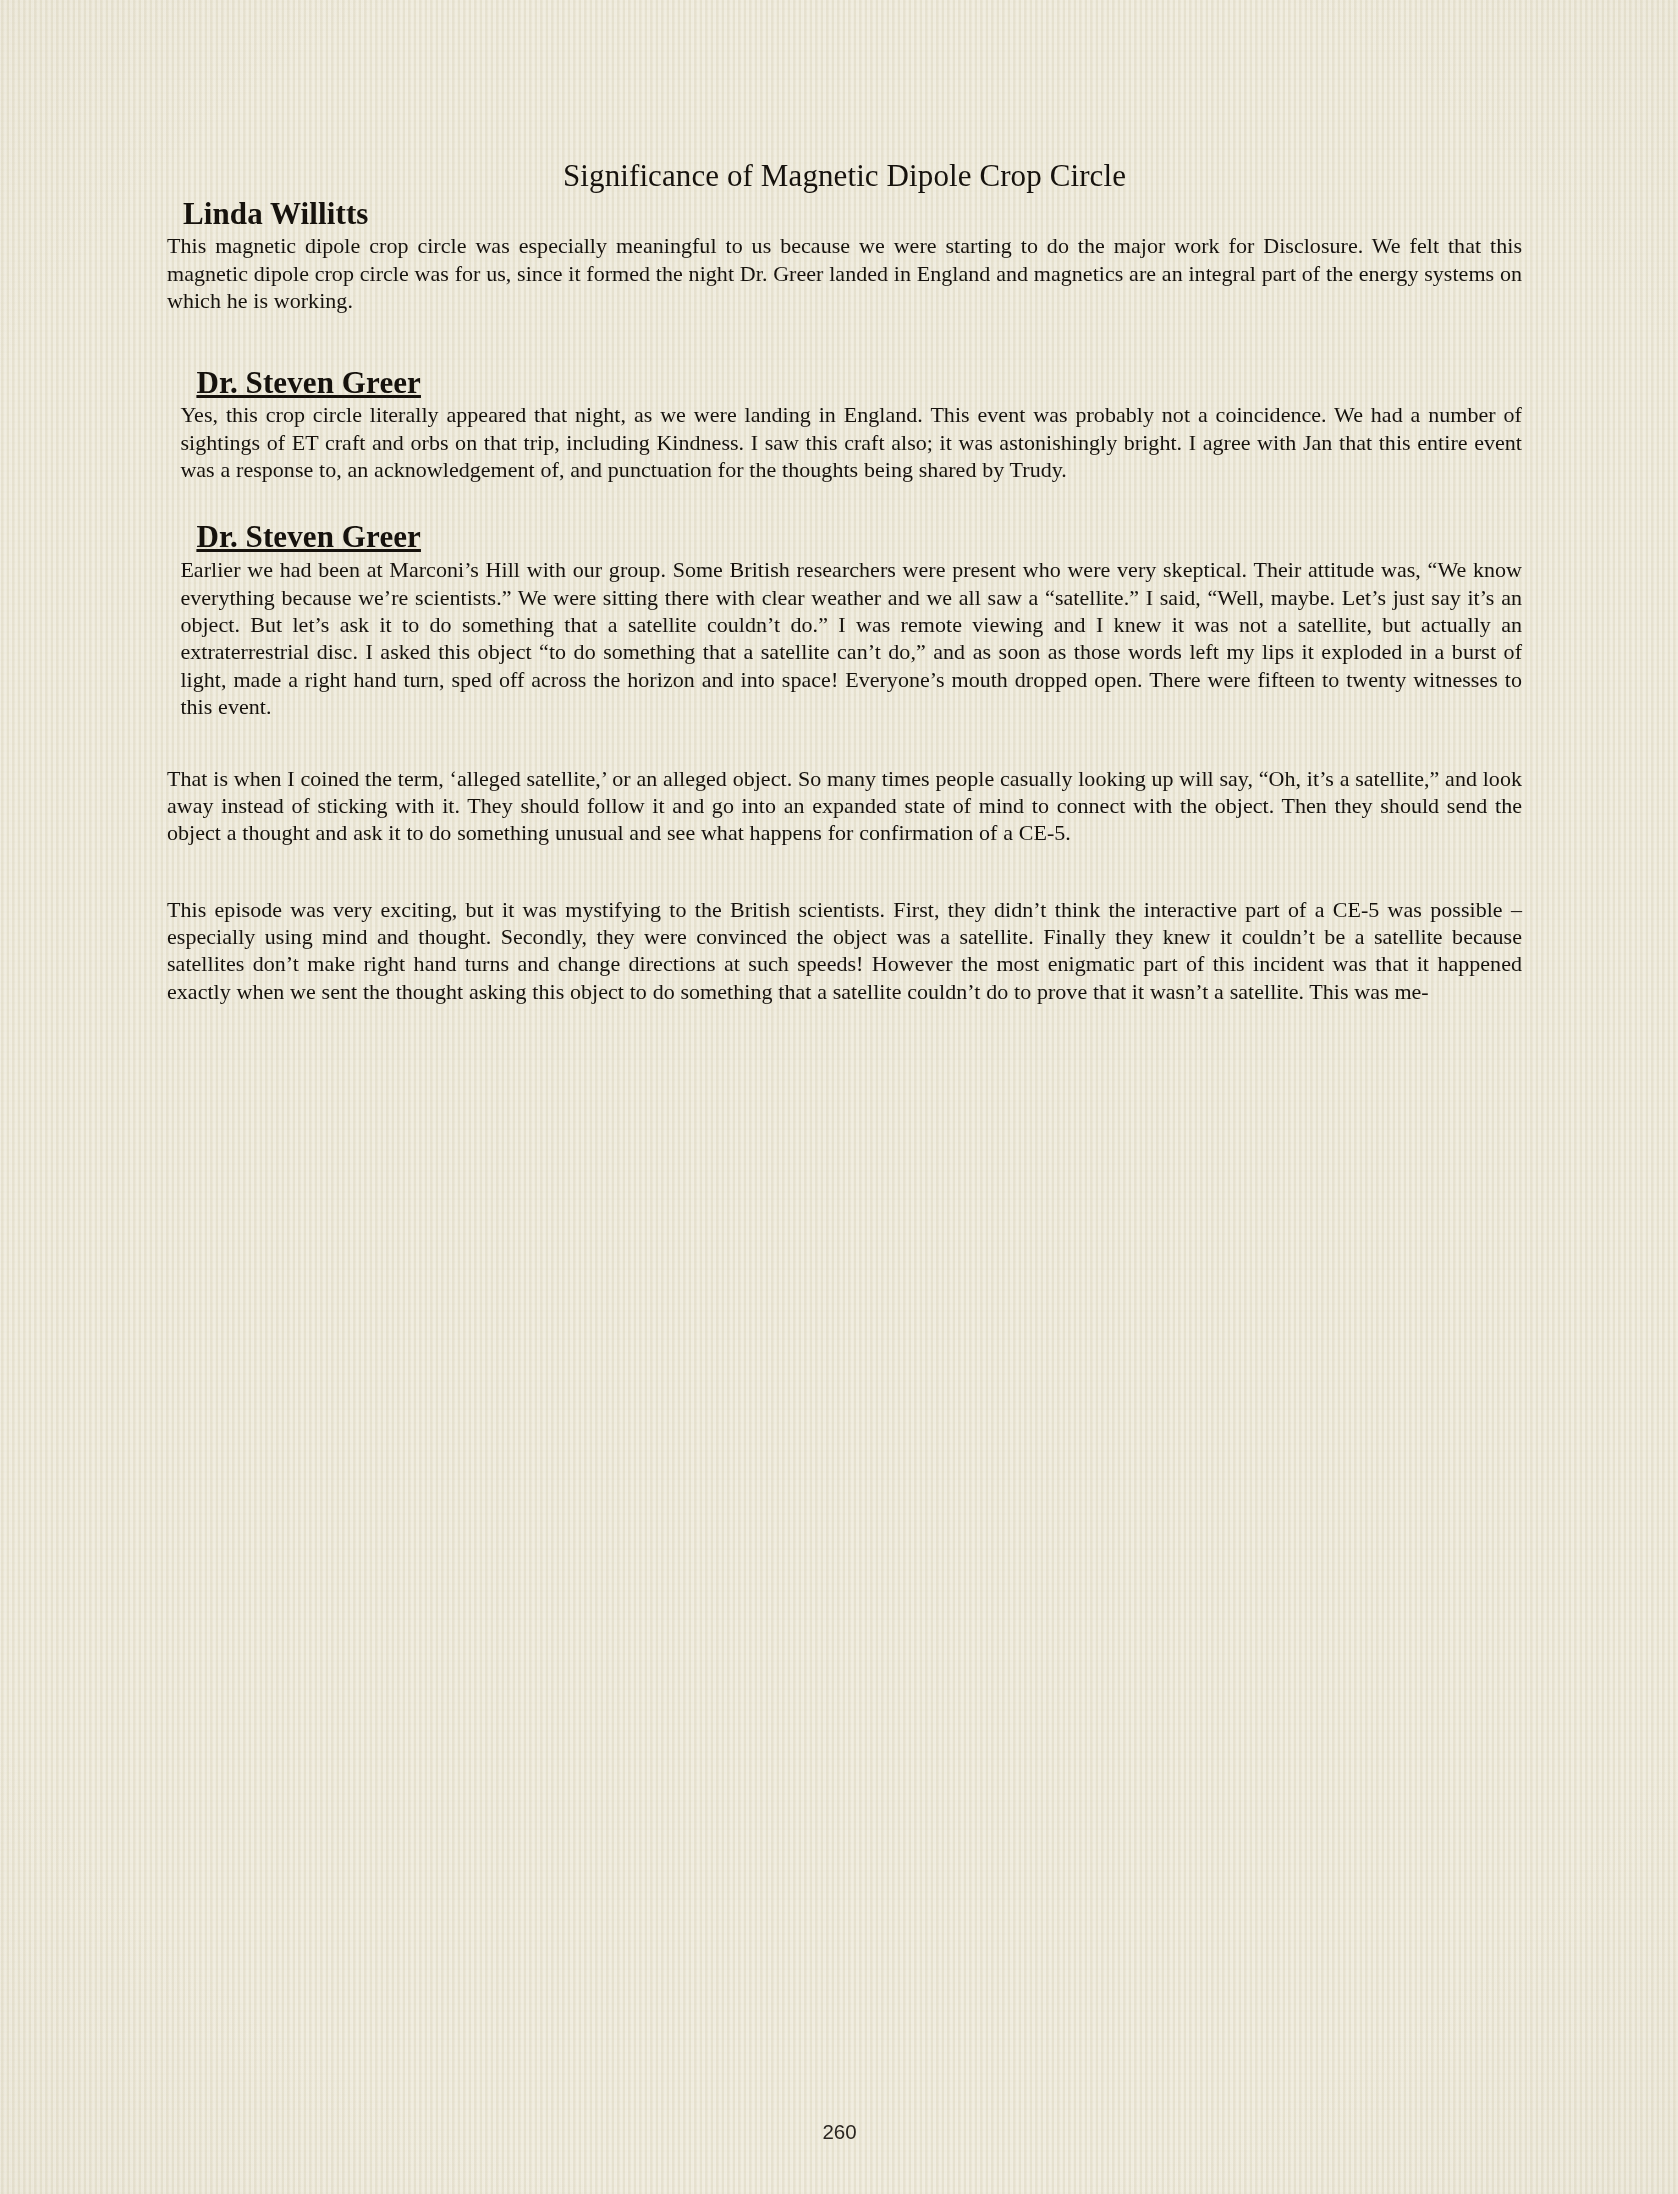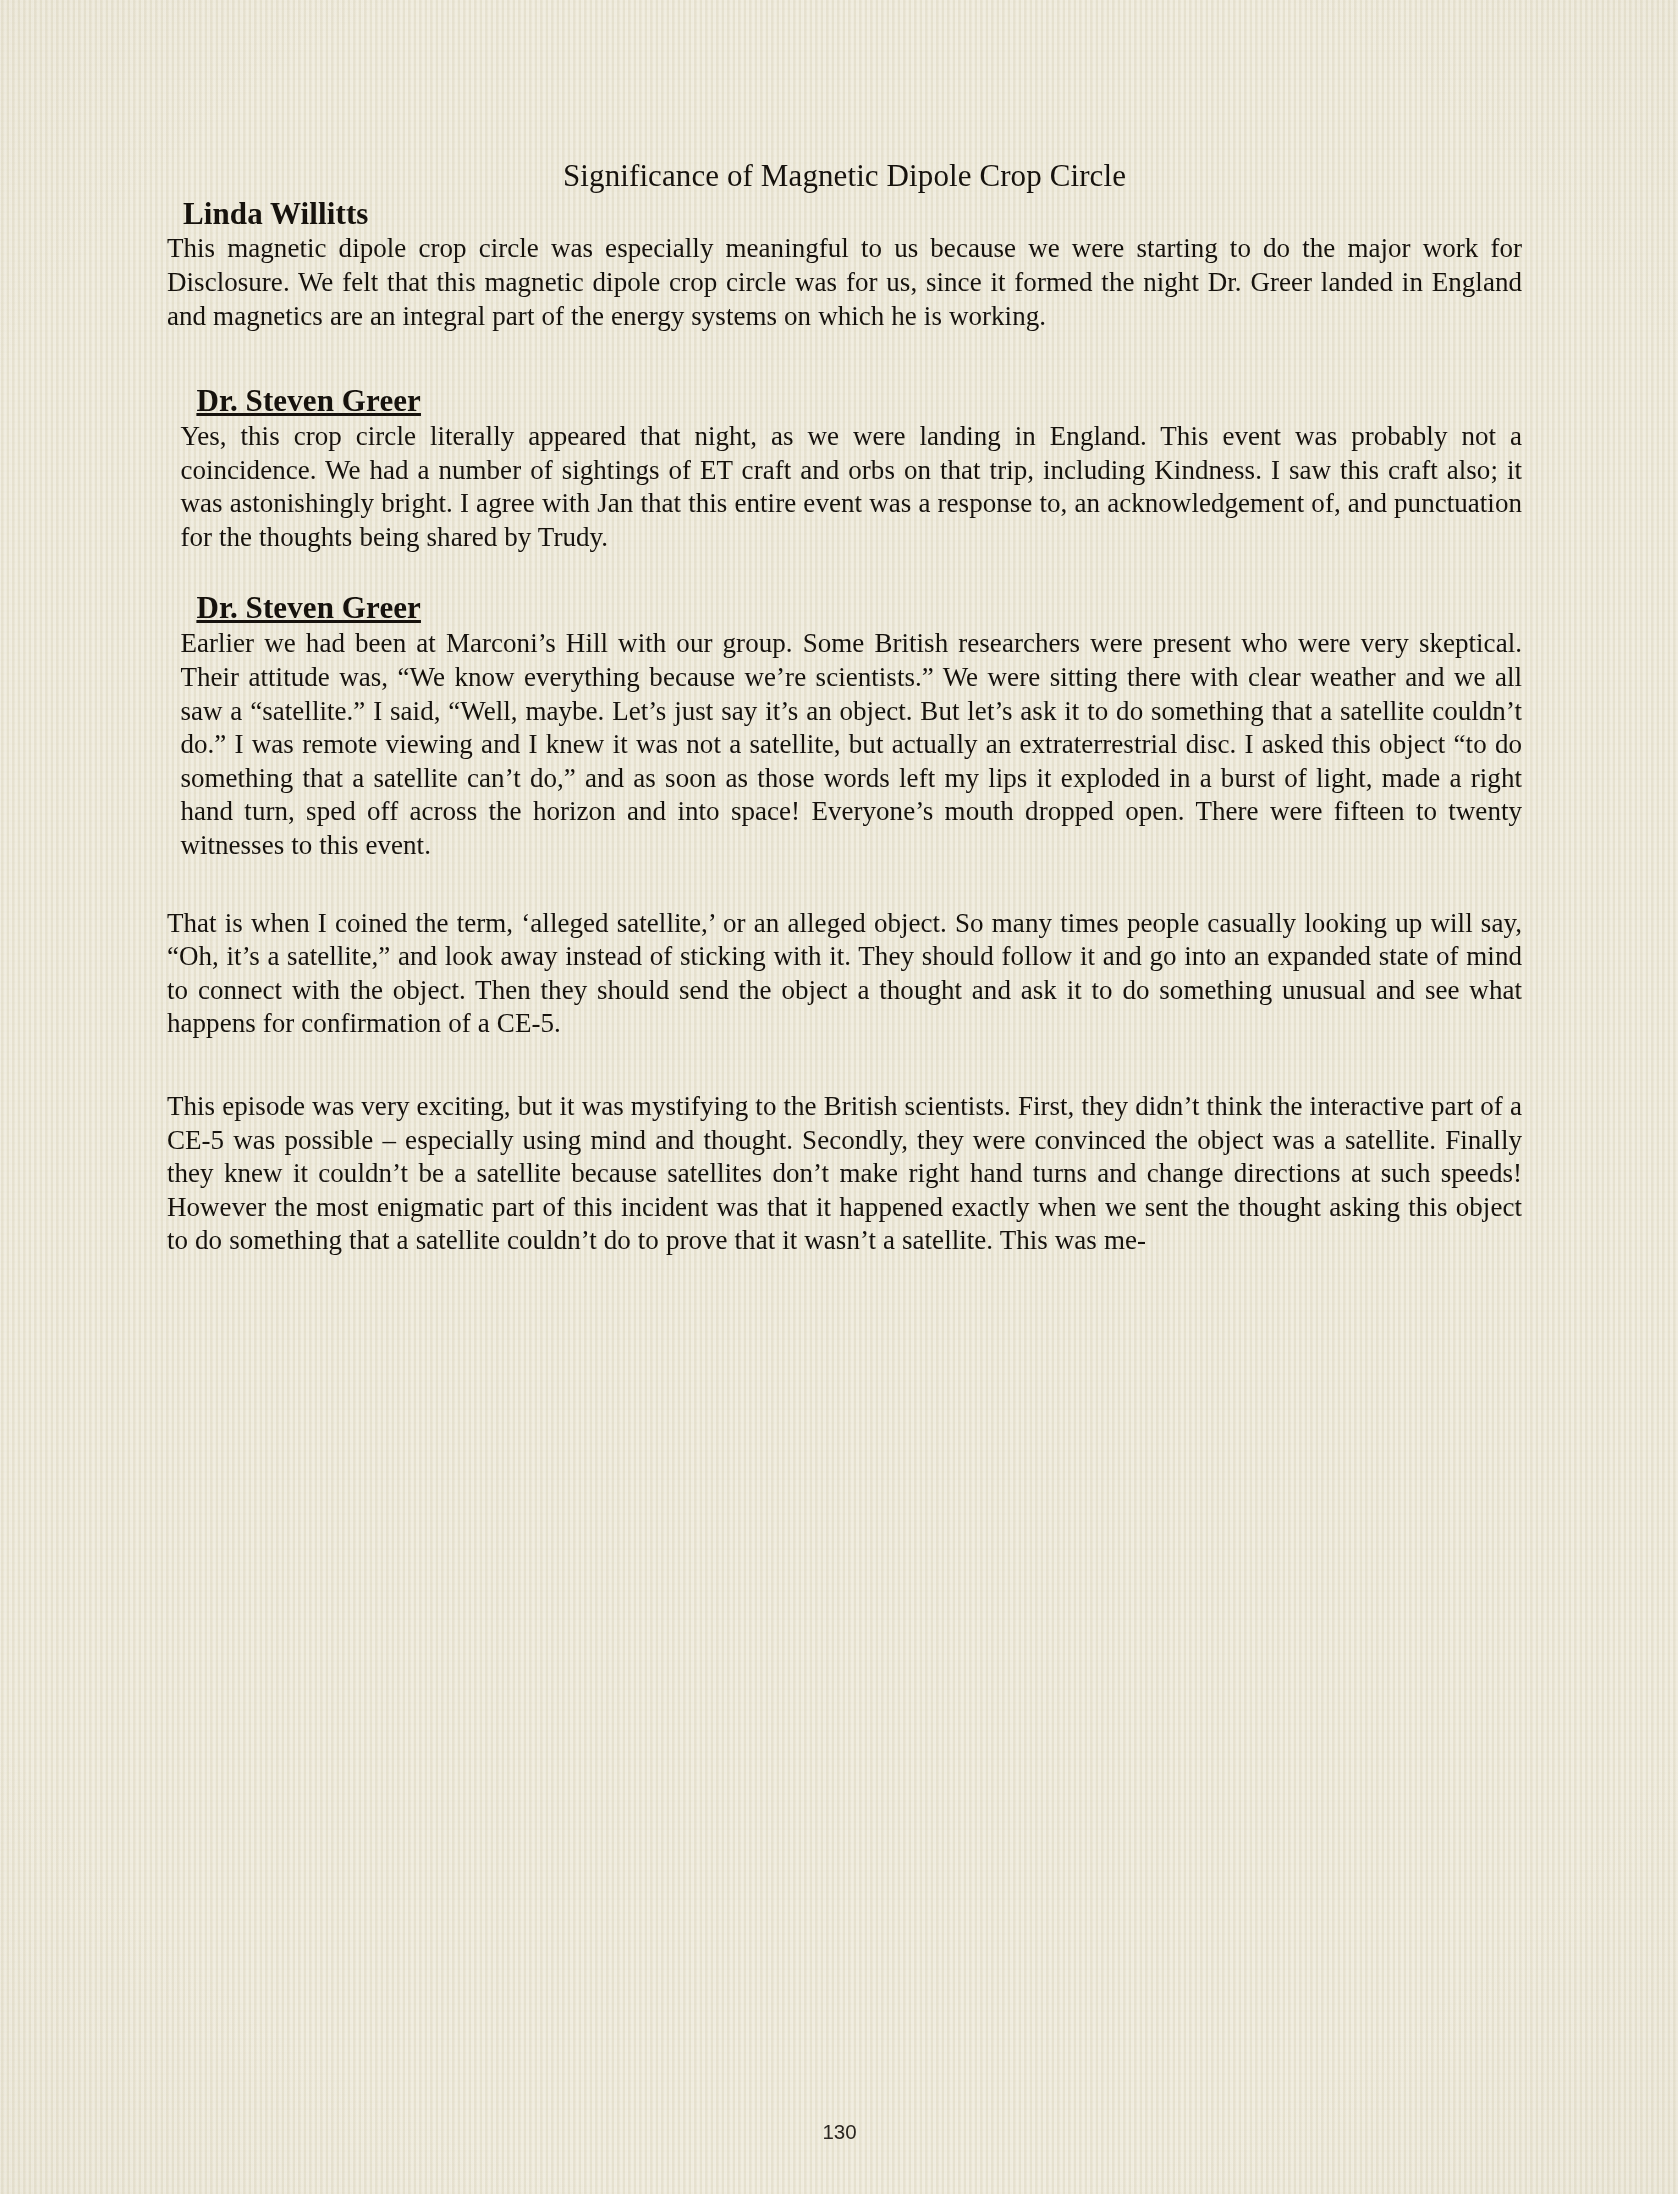--- a/index.html
+++ b/index.html
@@ -84,21 +84,21 @@
     letter-spacing: 0.1px;
     padding-left: 16px;
   }
   .speaker.indented {
     margin-left: 13.4px;
     text-decoration: underline;
   }
 
   p.body {
     margin: 0;
-    font-size: 27px;
+    font-size: 22px;
     line-height: 1.245;
     text-align: justify;
     text-align-last: left;
     letter-spacing: 0.04px;
     word-spacing: 0.2px;
     hyphens: none;
   }
   p.body.indented {
     margin-left: 13.4px;
   }
@@ -151,16 +151,16 @@
 
 
     <p class="body">That is when I coined the term, ‘alleged satellite,’ or an alleged object. So many times people casually looking up will say, “Oh, it’s a satellite,” and look away instead of sticking with it. They should follow it and go into an expanded state of mind to connect with the object. Then they should send the object a thought and ask it to do something unusual and see what happens for confirmation of a CE-5.</p>
 
     <div class="gap-xl"></div>
 
     <p class="body">This episode was very exciting, but it was mystifying to the British scientists. First, they didn’t think the interactive part of a CE-5 was possible – especially using mind and thought. Secondly, they were convinced the object was a satellite. Finally they knew it couldn’t be a satellite because satellites don’t make right hand turns and change directions at such speeds! However the most enigmatic part of this incident was that it happened exactly when we sent the thought asking this object to do something that a satellite couldn’t do to prove that it wasn’t a satellite. This was me-</p>
 
   </div>
 
-  <div class="page-number">130</div>
+  <div class="page-number">260</div>
 
 </div>
 
 
 </body></html>

